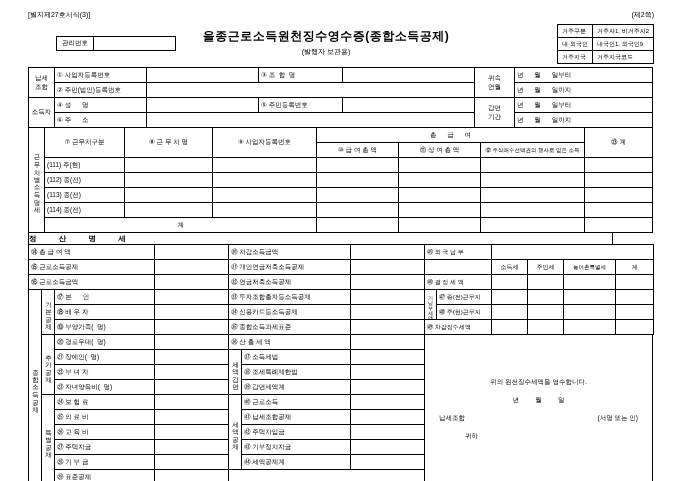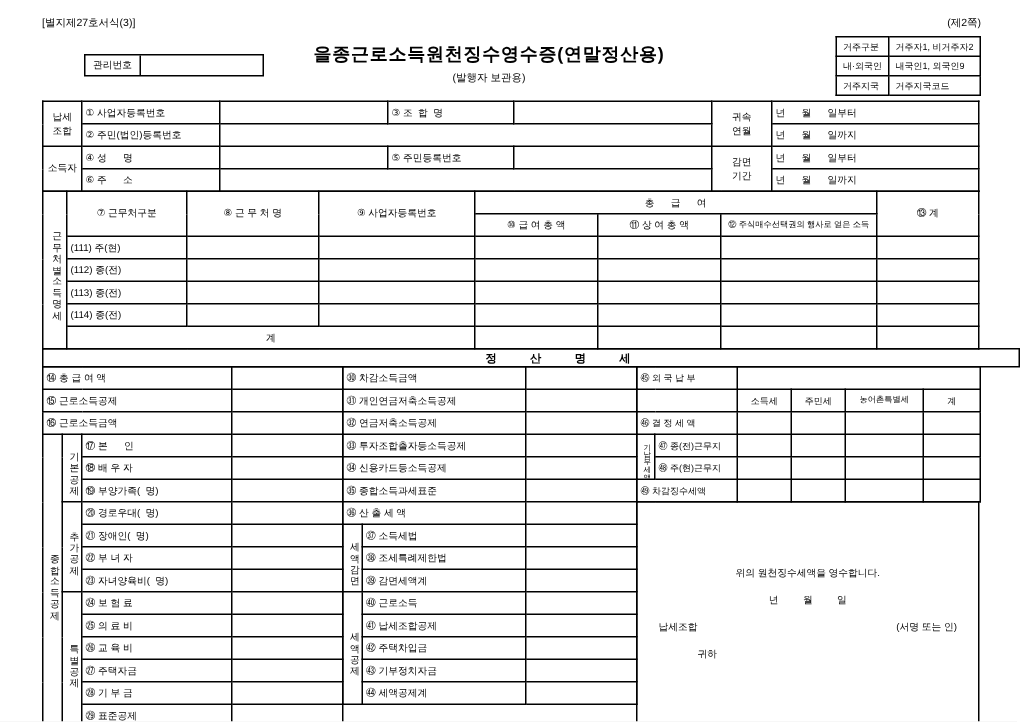--- a/index.html
+++ b/index.html
@@ -22,22 +22,22 @@
   table.frm{width:624px;border-collapse:collapse;font-size:6.5px;table-layout:fixed;margin-top:-1px;}
   table.frm td{border:1px solid #000;padding:1px 2px;height:12px;vertical-align:middle;overflow:hidden;white-space:pre-wrap;}
   .lab{text-align:left;}
   .cent{text-align:center;}
   .val{background:#fff;}
   .pre{white-space:pre;}
   .small{font-size:5.5px;line-height:1.15;}
   .vlab{writing-mode:vertical-rl;text-orientation:upright;text-align:center;padding:0;letter-spacing:1px;font-size:6.5px;}
   .vlab-sm{writing-mode:vertical-rl;text-orientation:upright;text-align:center;padding:0;font-size:5px;letter-spacing:0;}
 
-  .js-hdr{width:652px;box-sizing:border-box;border:1px solid #000;margin-top:-1px;height:13px;
-    text-align:center;font-size:7.5px;font-weight:bold;letter-spacing:4px;line-height:12px;white-space:pre;padding-left:40px;}
+  .js-hdr{width:585px;box-sizing:border-box;border:1px solid #000;margin-top:-1px;height:13px;
+    text-align:left;font-size:7.5px;font-weight:bold;letter-spacing:4px;line-height:12px;white-space:pre;}
   .jsgrid{display:flex;margin-top:-1px;width:624px;}
   table.jscol{margin-top:0;height:178px;}
   #colA{width:200px;}
   #colB{width:196px;margin-left:-1px;}
   .colC{width:229px;margin-left:-1px;display:flex;flex-direction:column;}
   table.taxtbl{width:229px;margin-top:0;height:76px;font-size:6px;}
   .signbox{flex:1;border:1px solid #000;margin-top:-1px;box-sizing:border-box;
     display:flex;flex-direction:column;justify-content:center;gap:9px;font-size:6.5px;padding:4px 10px;}
   .s1{text-align:center;}
   .s2{text-align:center;white-space:pre;}
@@ -53,21 +53,21 @@
     <span>[별지제27호서식(3)]</span>
     <span>(제2쪽)</span>
   </div>
 
   <div class="hdr">
     <div class="mgmt">
       <span class="mgmt-lab">관리번호</span>
       <span class="mgmt-val"></span>
     </div>
     <div class="titlewrap">
-      <div class="title">을종근로소득원천징수영수증(연말정산용)</div>
+      <div class="title">을종근로소득원천징수영수증(종합소득공제)</div>
       <div class="subtitle">(발행자 보관용)</div>
     </div>
     <table class="res">
       <tbody>
           <tr>
         <td>거주구분</td>
         <td>거주자1, 비거주자2</td>
       </tr>
       <tr>
         <td>내·외국인</td>

